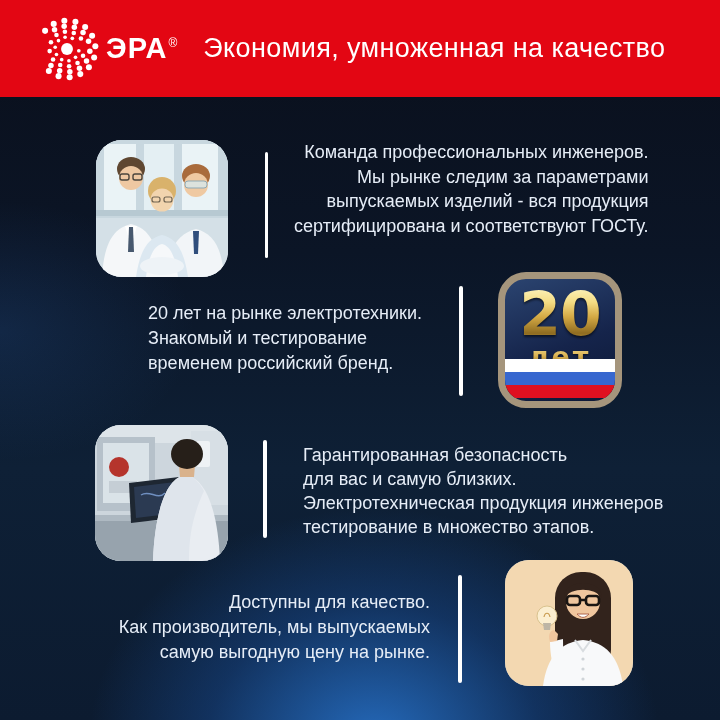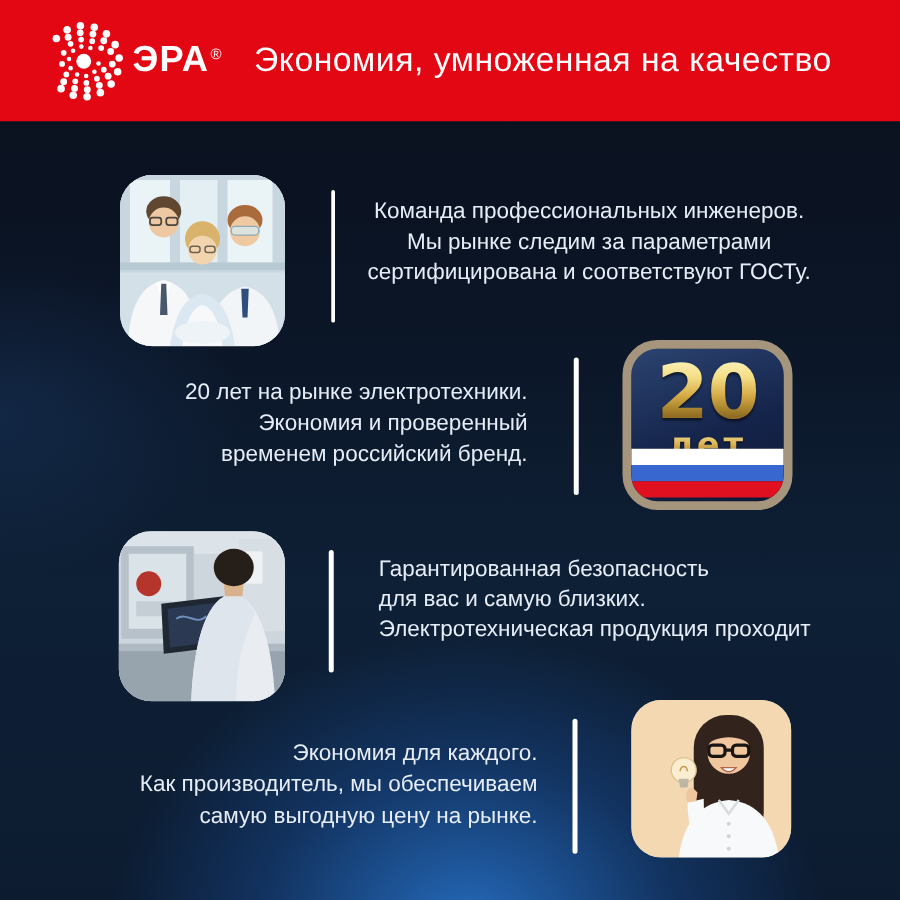--- a/index.html
+++ b/index.html
@@ -23,32 +23,32 @@
   .reg{color:#fff;font-size:12px;margin-top:2px;margin-left:1px;}
   .tagline{color:#fff;font-size:27px;font-weight:400;letter-spacing:0.4px;margin-left:26px;white-space:nowrap;}
   
   .divider{position:absolute;background:#ffffff;border-radius:2px;}
   .divider-1{left:265px;top:152px;width:3px;height:106px;}
   .divider-2{left:459px;top:286px;width:4px;height:110px;}
   .divider-3{left:263px;top:440px;width:4px;height:98px;}
   .divider-4{left:458px;top:575px;width:4px;height:108px;}
   .textblock{position:absolute;color:#e6edf7;font-size:18px;line-height:24px;}
   .textblock .line{white-space:nowrap;}
-  .text-1{left:294px;top:156px;text-align:center;line-height:24.5px;}
-  .text-2{right:298px;top:301px;text-align:right;line-height:25px;}
+  .text-1{left:294px;top:140px;text-align:right;line-height:24.5px;}
+  .text-2{right:298px;top:301px;text-align:left;line-height:25px;}
   .text-3{left:303px;top:443px;text-align:left;line-height:24px;}
   .text-4{right:290px;top:590px;text-align:right;line-height:25px;}
   .photo{position:absolute;overflow:hidden;background:#c9d3da;}
   .photo svg{display:block;width:100%;height:100%;}
   .photo-1{left:96px;top:140px;width:132px;height:137px;border-radius:26px;}
   .photo-3{left:95px;top:425px;width:133px;height:136px;border-radius:26px;}
   .photo-4{left:505px;top:560px;width:128px;height:126px;border-radius:24px;}
   
   .badge{
-    position:absolute;left:498px;top:272px;width:136px;height:136px;box-sizing:border-box;
+    position:absolute;left:498px;top:272px;width:124px;height:136px;box-sizing:border-box;
     border:7px solid #a5957c;border-radius:28px;overflow:hidden;
     background:linear-gradient(160deg,#2b4470 0%,#15244b 55%,#0d1835 100%);
     text-align:center;
   }
   .badge-number{
     font-family:"DejaVu Sans", sans-serif;
     font-size:60px;font-weight:bold;line-height:1;margin-top:5px;letter-spacing:-1px;
     background:linear-gradient(180deg,#fdf7c8 0%,#f5dd85 30%,#d4a944 55%,#8f6c21 82%,#c9a040 100%);
     -webkit-background-clip:text;background-clip:text;color:transparent;
     filter:drop-shadow(0 2px 1px rgba(0,0,0,0.55));
@@ -155,26 +155,27 @@
       <rect x="68" y="57" width="8" height="5" rx="2" fill="none" stroke="#6e6250" stroke-width="1.2"></rect>
       <path d="M40,137 C44,110 52,98 66,95 C80,98 88,110 92,137 Z" fill="#dce8f1"></path>
       <path d="M50,137 C53,115 58,106 66,104 C74,106 79,115 82,137 Z" fill="#f6f8fa"></path>
       <ellipse cx="66" cy="126" rx="22" ry="9" fill="#eef3f7"></ellipse>
     </svg>
   </div>
   <div class="divider divider-1"></div>
   <div class="textblock text-1">
     <div class="line">Команда профессиональных инженеров.</div>
     <div class="line">Мы рынке следим за параметрами</div>
+    <div class="line">выпускаемых изделий - вся продукция</div>
     <div class="line">сертифицирована и соответствуют ГОСТу.</div>
   </div>
 
   <div class="textblock text-2">
     <div class="line">20 лет на рынке электротехники.</div>
-    <div class="line">Экономия и проверенный</div>
+    <div class="line">Знакомый и тестирование</div>
     <div class="line">временем российский бренд.</div>
   </div>
   <div class="divider divider-2"></div>
   <div class="badge">
     <div class="badge-number">20</div>
     <div class="badge-unit">лет</div>
     <div class="badge-flag">
       <div class="stripe stripe-white"></div>
       <div class="stripe stripe-blue"></div>
       <div class="stripe stripe-red"></div>
@@ -199,26 +200,27 @@
       <path d="M58,136 C60,84 72,52 91,50 C112,54 123,88 125,136 Z" fill="#e9edf2"></path>
       <path d="M58,136 C60,84 72,52 91,50 C98,51 104,57 109,66 C98,90 94,110 94,136 Z" fill="#dfe5ec"></path>
       <path d="M84,40 L100,40 L99,52 L85,52 Z" fill="#d9b28c"></path>
       <ellipse cx="92" cy="29" rx="16" ry="15" fill="#261f19"></ellipse>
     </svg>
   </div>
   <div class="divider divider-3"></div>
   <div class="textblock text-3">
     <div class="line">Гарантированная безопасность</div>
     <div class="line">для вас и самую близких.</div>
-    <div class="line">Электротехническая продукция проходит</div>
+    <div class="line">Электротехническая продукция инженеров</div>
+    <div class="line">тестирование в множество этапов.</div>
   </div>
 
   <div class="textblock text-4">
-    <div class="line">Экономия для каждого.</div>
-    <div class="line">Как производитель, мы обеспечиваем</div>
+    <div class="line">Доступны для качество.</div>
+    <div class="line">Как производитель, мы выпускаемых</div>
     <div class="line">самую выгодную цену на рынке.</div>
   </div>
   <div class="divider divider-4"></div>
   <div class="photo photo-4">
     <svg viewBox="0 0 128 126">
       <rect width="128" height="126" fill="#f3d8b1"></rect>
       <rect x="50" y="12" width="56" height="104" rx="26" fill="#32231c"></rect>
       <circle cx="78" cy="42" r="17" fill="#f0c69e"></circle>
       <path d="M59,38 C58,18 98,18 97,38 C90,27 66,27 59,38 Z" fill="#32231c"></path>
       <rect x="62" y="36" width="13" height="9" rx="3" fill="none" stroke="#191513" stroke-width="2.6"></rect>

